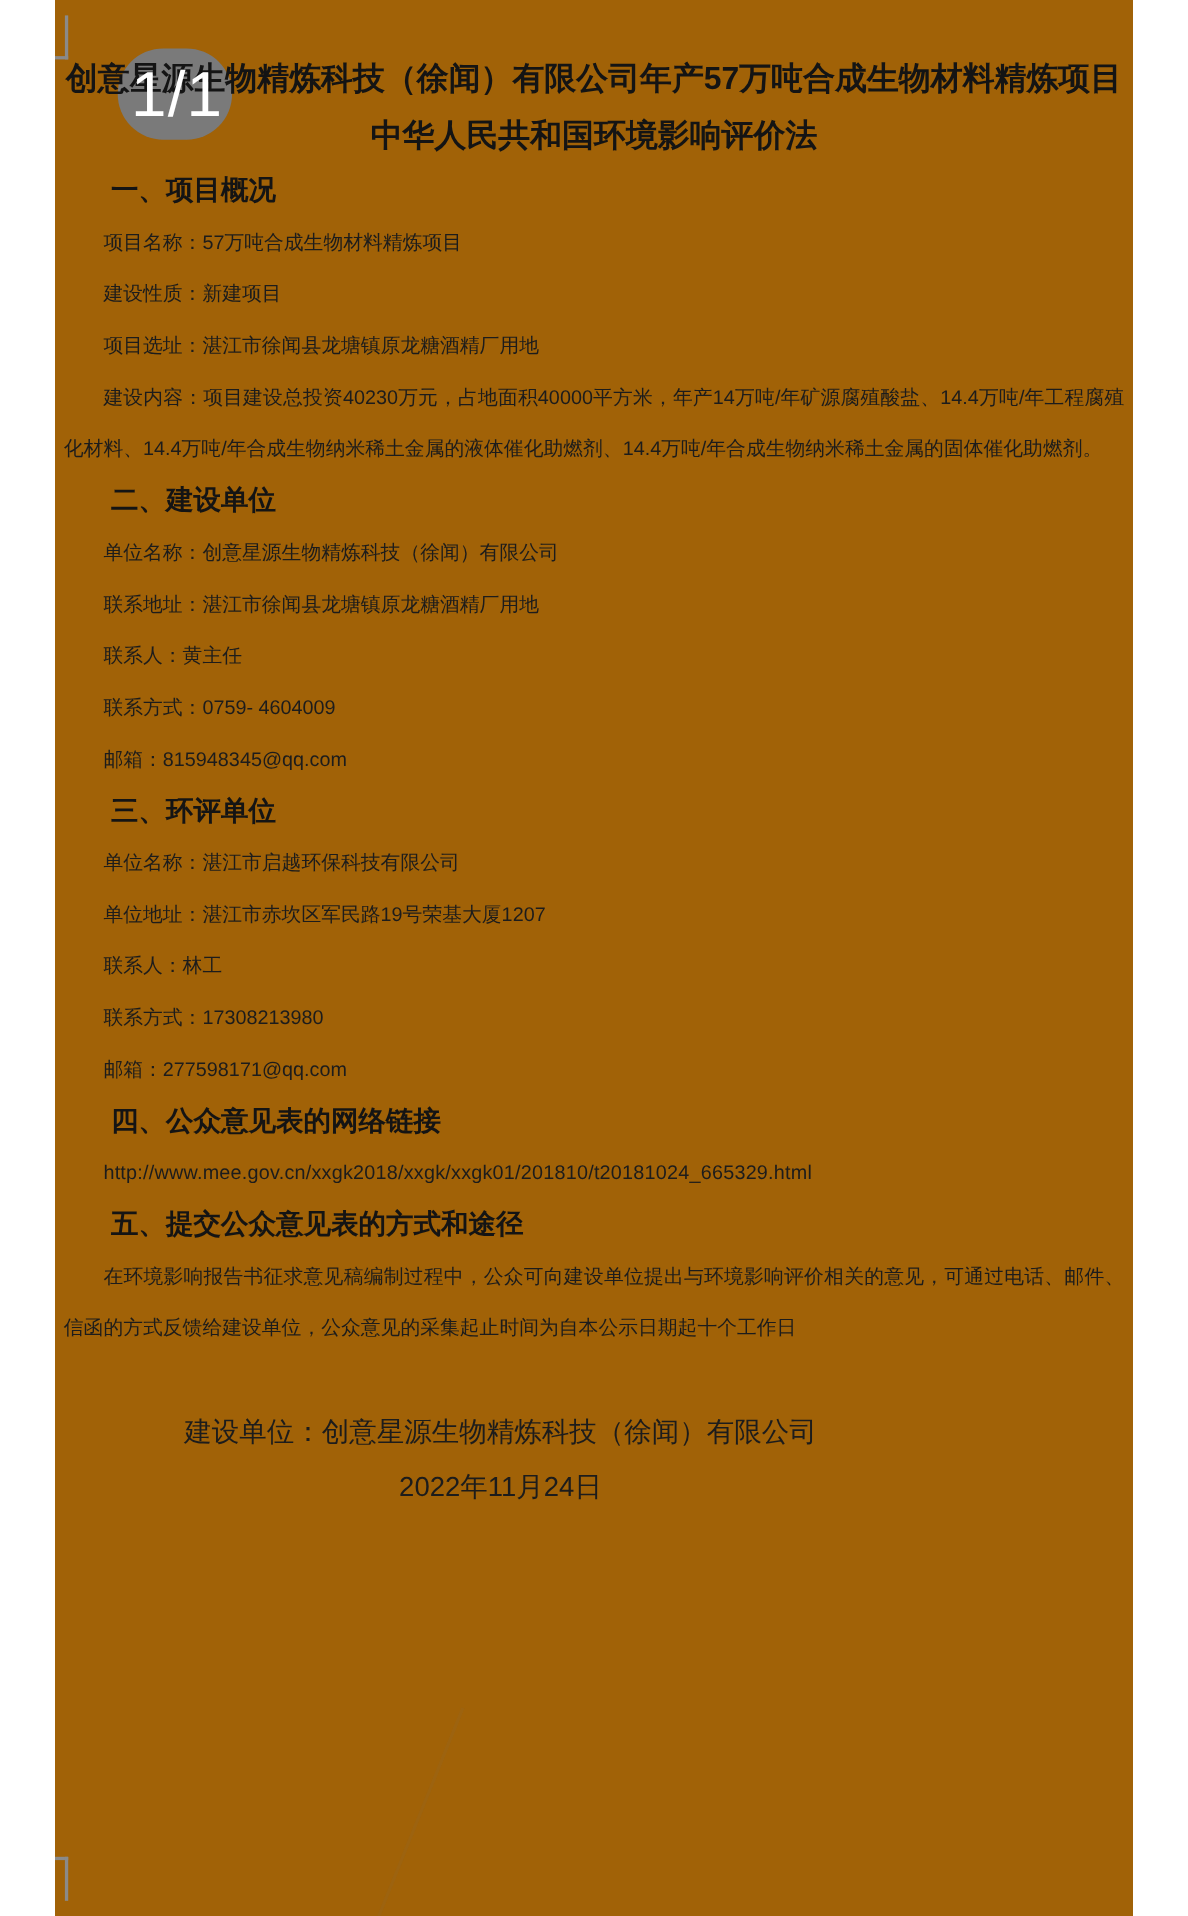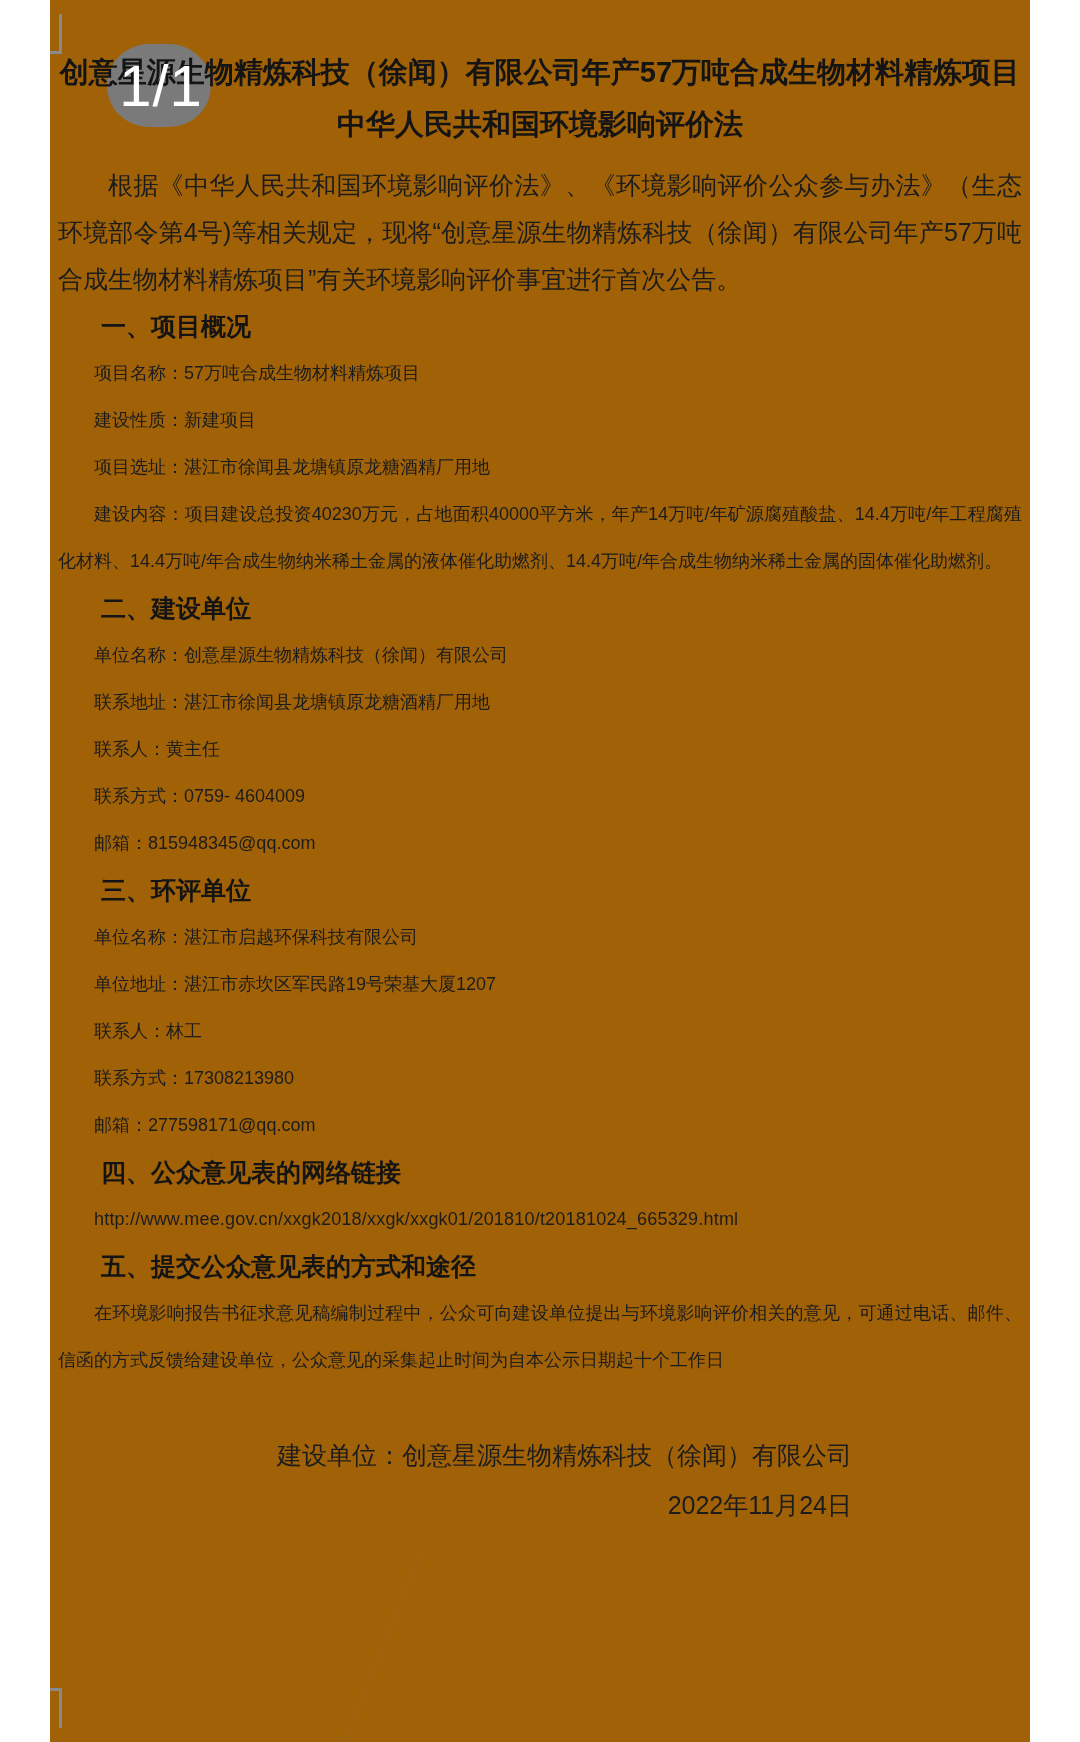--- a/index.html
+++ b/index.html
@@ -87,21 +87,21 @@
   .sec-item {
     font-size: 18px;
     line-height: 47px;
     text-align: justify;
     text-indent: 2em;
   }
   .url-line { letter-spacing: 0.2px; }
 
   .signature {
     margin-top: 46px;
-    text-align: right;
+    text-align: center;
     padding-right: 170px;
     font-size: 25px;
     line-height: 50px;
   }
 </style>
 </head>
 <body>
 
 <div class="page">
 
@@ -110,21 +110,20 @@
   <div class="corner corner-bl"></div>
   <div class="corner corner-br"></div>
   <div class="crease"></div>
 
   <div class="badge-bg"></div>
 
   <div class="doc">
     <h1 class="doc-title">创意星源生物精炼科技（徐闻）有限公司年产57万吨合成生物材料精炼项目</h1>
     <h1 class="doc-title">中华人民共和国环境影响评价法</h1>
 
-    <p class="para intro">根据《中华人民共和国环境影响评价法》、《环境影响评价公众参与办法》（生态环境部令第4号)等相关规定，现将“创意星源生物精炼科技（徐闻）有限公司年产57万吨合成生物材料精炼项目”有关环境影响评价事宜进行首次公告。</p>
 
     <section>
       <h2 class="sec-heading">一、项目概况</h2>
       <p class="sec-item">项目名称：57万吨合成生物材料精炼项目</p>
       <p class="sec-item">建设性质：新建项目</p>
       <p class="sec-item">项目选址：湛江市徐闻县龙塘镇原龙糖酒精厂用地</p>
       <p class="sec-item">建设内容：项目建设总投资40230万元，占地面积40000平方米，年产14万吨/年矿源腐殖酸盐、14.4万吨/年工程腐殖化材料、14.4万吨/年合成生物纳米稀土金属的液体催化助燃剂、14.4万吨/年合成生物纳米稀土金属的固体催化助燃剂。</p>
     </section>
 
     <section>

